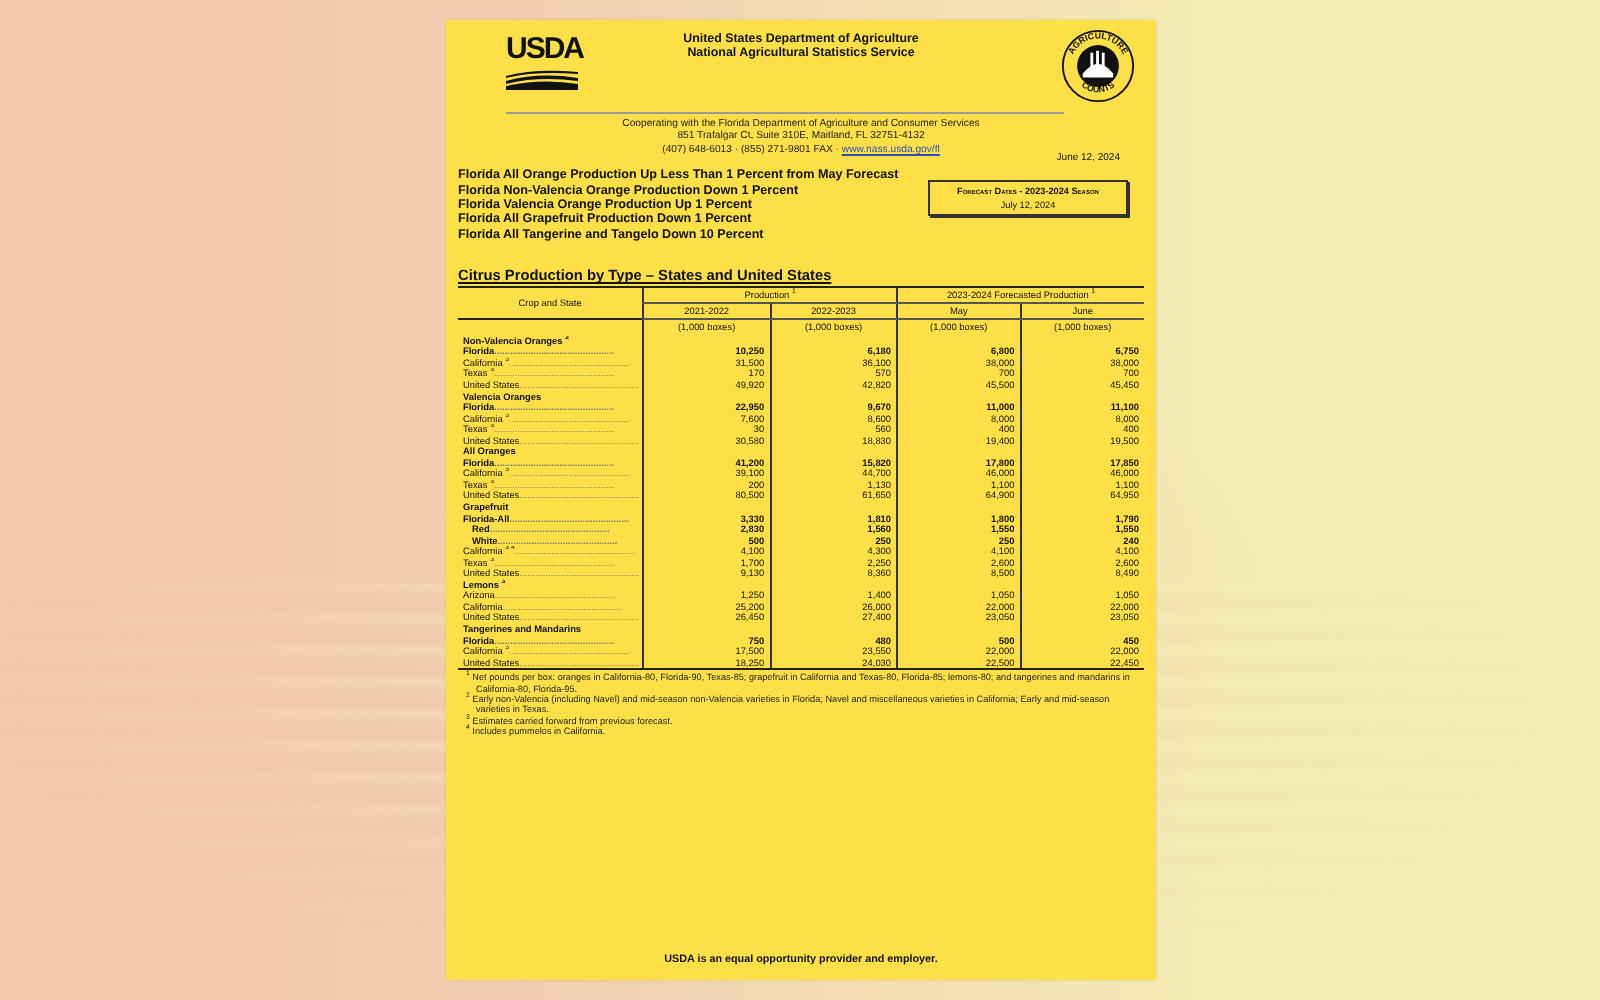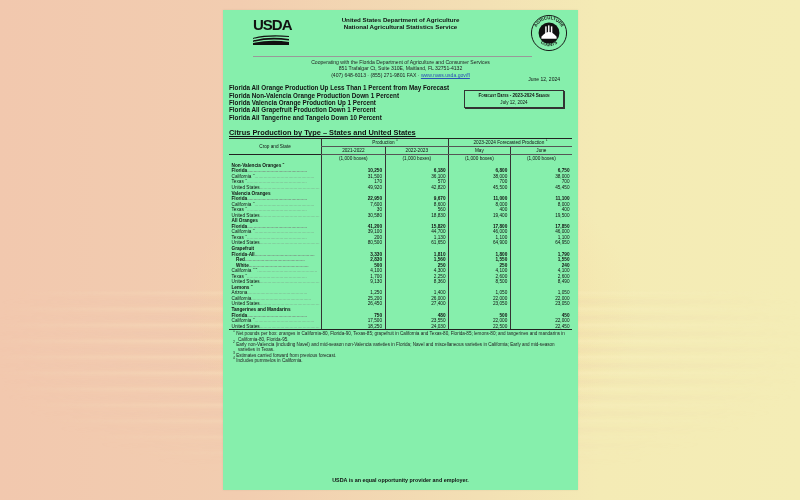--- a/index.html
+++ b/index.html
@@ -16,21 +16,21 @@
   }
   .bg-streaks {
     position: absolute; left: 0; top: 290px; width: 800px; height: 190px;
     background: repeating-linear-gradient(180deg, rgba(255,245,205,0.0) 0px, rgba(255,245,205,0.35) 3px, rgba(255,245,205,0.0) 7px, rgba(230,180,170,0.15) 12px, rgba(255,245,205,0) 16px);
     -webkit-mask-image: radial-gradient(ellipse at 50% 30%, #000 0%, rgba(0,0,0,0.5) 45%, transparent 75%);
     mask-image: radial-gradient(ellipse at 50% 30%, #000 0%, rgba(0,0,0,0.5) 45%, transparent 75%);
     pointer-events: none;
   }
   .page {
     position: absolute; left: 223px; top: 10px; width: 355px; height: 480px;
-    background: #86efac;
+    background: #fde047;
     box-shadow: 0 0 2px rgba(0,0,0,0.08);
     padding: 6px 6px 0 6px;
     color: #111;
   }
   
   .hdr { position: relative; height: 42px; }
   .usda-logo { position: absolute; left: 24px; top: 2px; width: 38px; }
   .usda-text { font-size: 15px; font-weight: 700; letter-spacing: -1px; line-height: 14px; color: #111; font-family: "Liberation Sans", sans-serif; }
   .usda-swoosh { display:block; width: 36px; height: 12px; margin-top: 1px; }
   .agency { position: absolute; left: 0; right: 0; top: 0; text-align: center; font-size: 6.2px; font-weight: 700; line-height: 7px; }
@@ -41,21 +41,21 @@
   .hdr-rule { position: absolute; left: 24px; right: 40px; top: 40px; height: 1px; background: #999; }
   .coop { text-align: center; font-size: 5.1px; line-height: 6.4px; margin-top: 1px; color: #222; }
   .coop a { color: #2a4fb5; text-decoration: underline; }
   .date-line { text-align: right; font-size: 5px; margin-top: -2px; padding-right: 12px; }
   
   .highlights-wrap { position: relative; height: 38px; margin-top: 2px; }
   .highlights { font-size: 6.3px; font-weight: 700; line-height: 7.4px; }
   .forecast-box { position: absolute; right: 8px; top: 6px; width: 100px; height: 18px; border: 1px solid #333; box-shadow: 1px 1px 0 #333; text-align: center; font-size: 4.6px; line-height: 7px; padding-top: 1px; }
   .forecast-box .fd-label { font-weight: 700; font-variant: small-caps; }
   
-  .tbl-title { font-size: 7.4px; font-weight: 700; text-decoration: underline; margin-top: 6px; }
+  .tbl-title { font-size: 7.4px; font-weight: 700; text-decoration: underline; margin-top: 11px; }
   table.citrus { width: 100%; border-collapse: collapse; font-size: 4.7px; margin-top: 1px; table-layout: fixed; }
   table.citrus col.c0 { width: 27%; }
   table.citrus col.c1 { width: 18.5%; }
   table.citrus col.c2 { width: 18.5%; }
   table.citrus col.c3 { width: 18%; }
   table.citrus col.c4 { width: 18%; }
   table.citrus th { font-weight: 400; text-align: center; padding: 0.5px 2px; line-height: 6px; }
   table.citrus thead tr.h1 th { border-top: 1.2px solid #222; border-bottom: 0.6px solid #555; }
   table.citrus thead tr.h2 th { border-bottom: 0.6px solid #555; }
   table.citrus thead tr.h1 th.crop { border-bottom: none; vertical-align: middle; }

